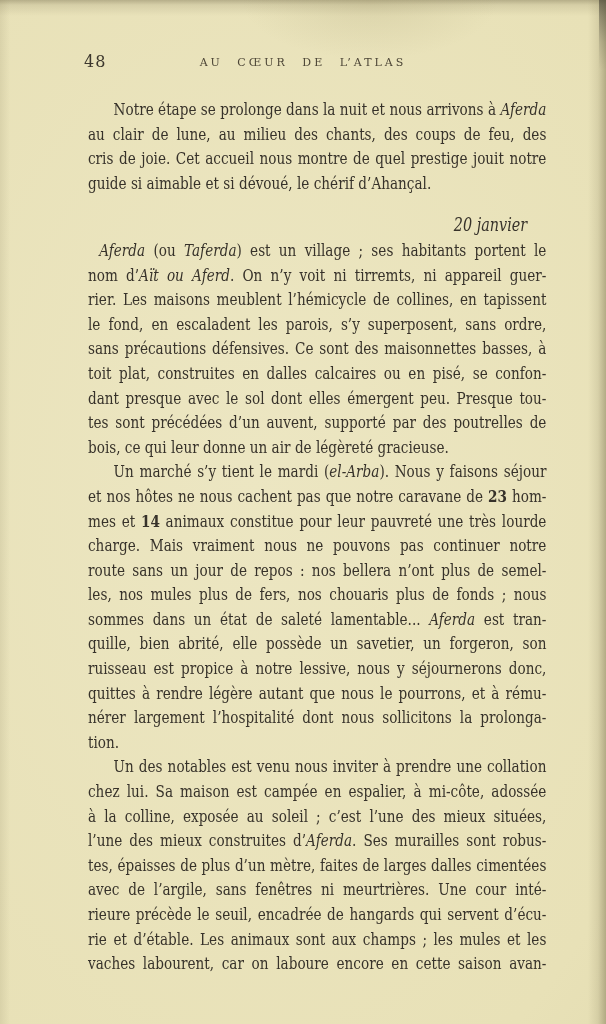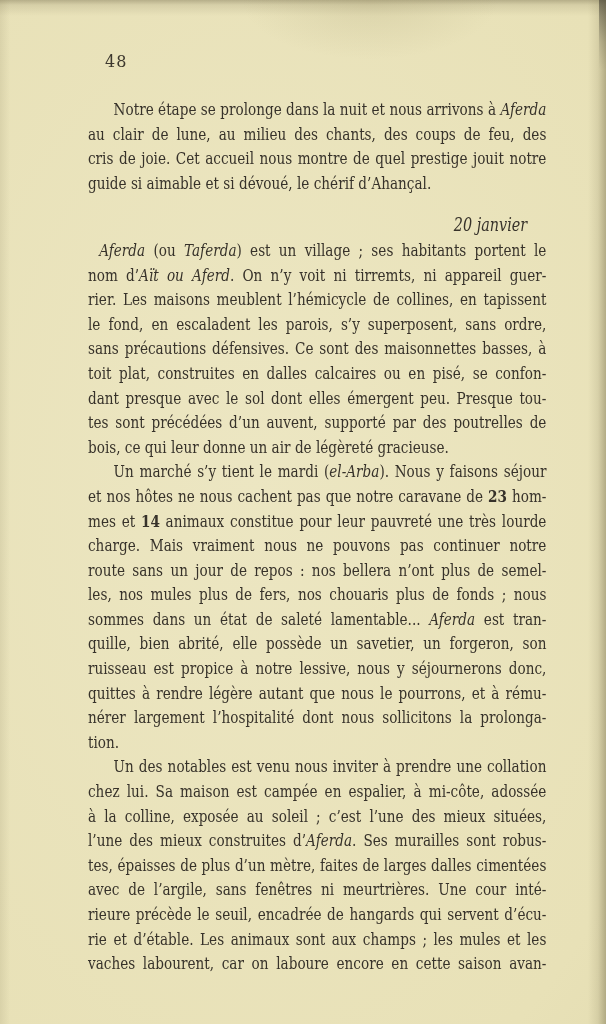--- a/index.html
+++ b/index.html
@@ -32,21 +32,20 @@
     width: 260px; height: 60px;
     background: radial-gradient(ellipse at 50% 0%, rgba(150,140,95,0.18) 0%, rgba(0,0,0,0) 70%);
     pointer-events: none;
   }
   .page-number {
     position: absolute;
     left: 84px; top: 52px;
     font-size: 16px;
     letter-spacing: 1px;
     color: #3d382e;
-    margin-left: 21px;
   }
   .running-title {
     position: absolute;
     left: 0; top: 56px;
     width: 100%;
     text-align: center;
     font-size: 11px;
     letter-spacing: 3px;
     word-spacing: 8px;
     color: #4c4536;
@@ -79,20 +78,21 @@
 </style>
 </head>
 <body>
 
 <div class="page">
   <div class="paper-stain"></div>
   <div class="corner-shadow"></div>
 
   <div class="page-number">48</div>
 
+  <div class="running-title">AU CŒUR DE L’ATLAS</div>
 
   <div class="page-body">
       <div class="paragraph">
         <div class="line first">Notre étape se prolonge dans la nuit et nous arrivons à <i>Aferda</i></div>
         <div class="line">au clair de lune, au milieu des chants, des coups de feu, des</div>
         <div class="line">cris de joie. Cet accueil nous montre de quel prestige jouit notre</div>
         <div class="line last">guide si aimable et si dévoué, le chérif d’Ahançal.</div>
       </div>
       <div class="section-heading">20 janvier</div>
       <div class="paragraph indent-small">

